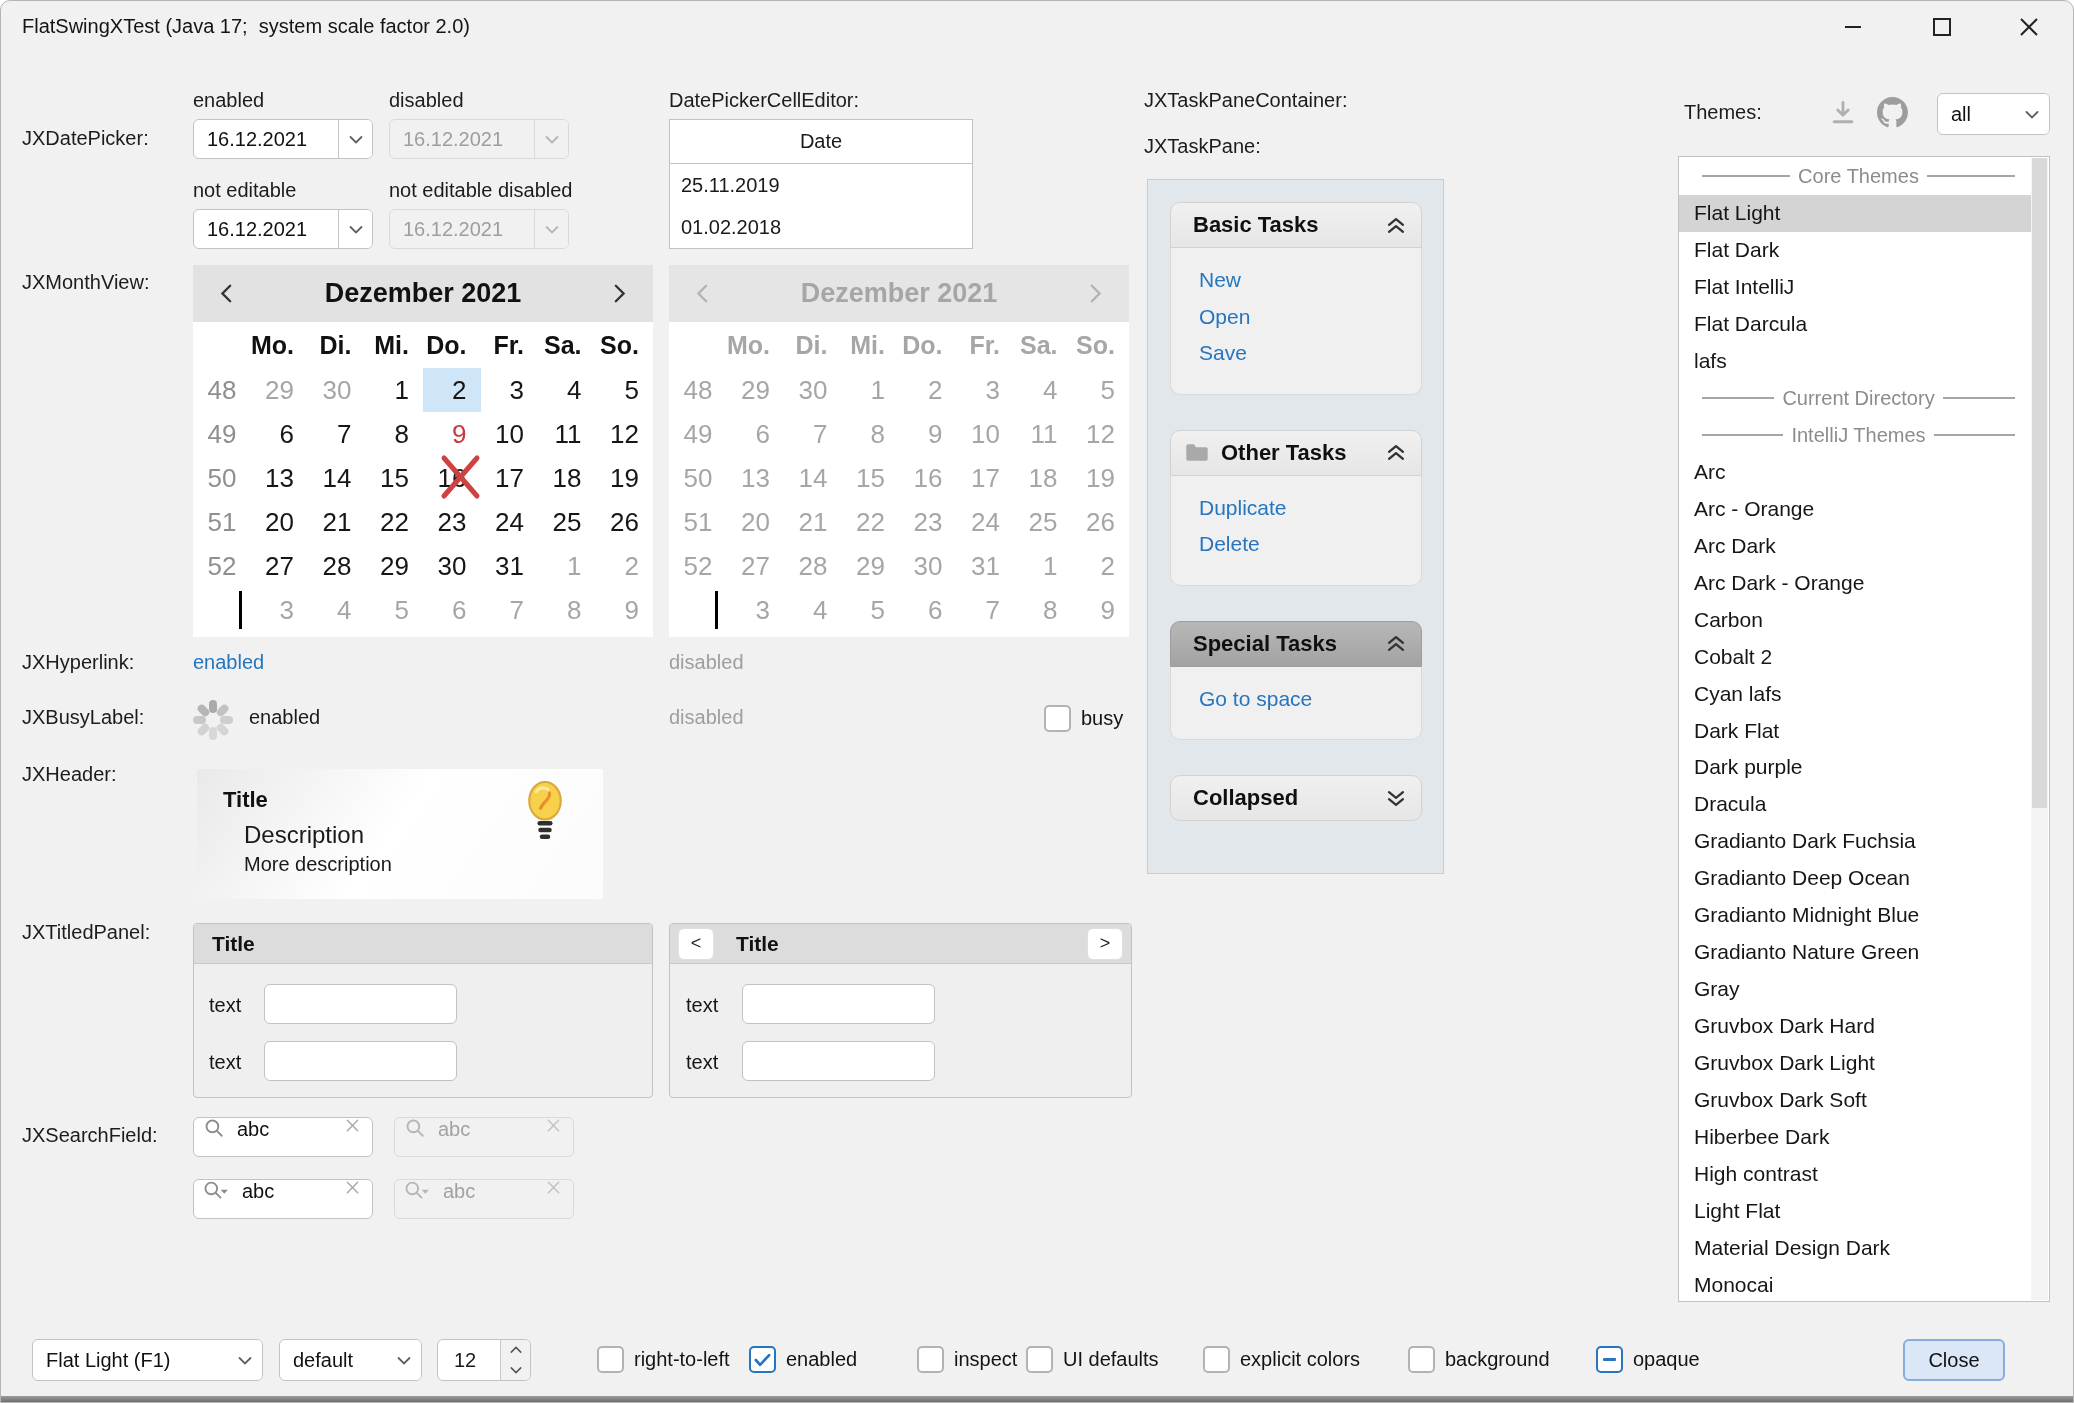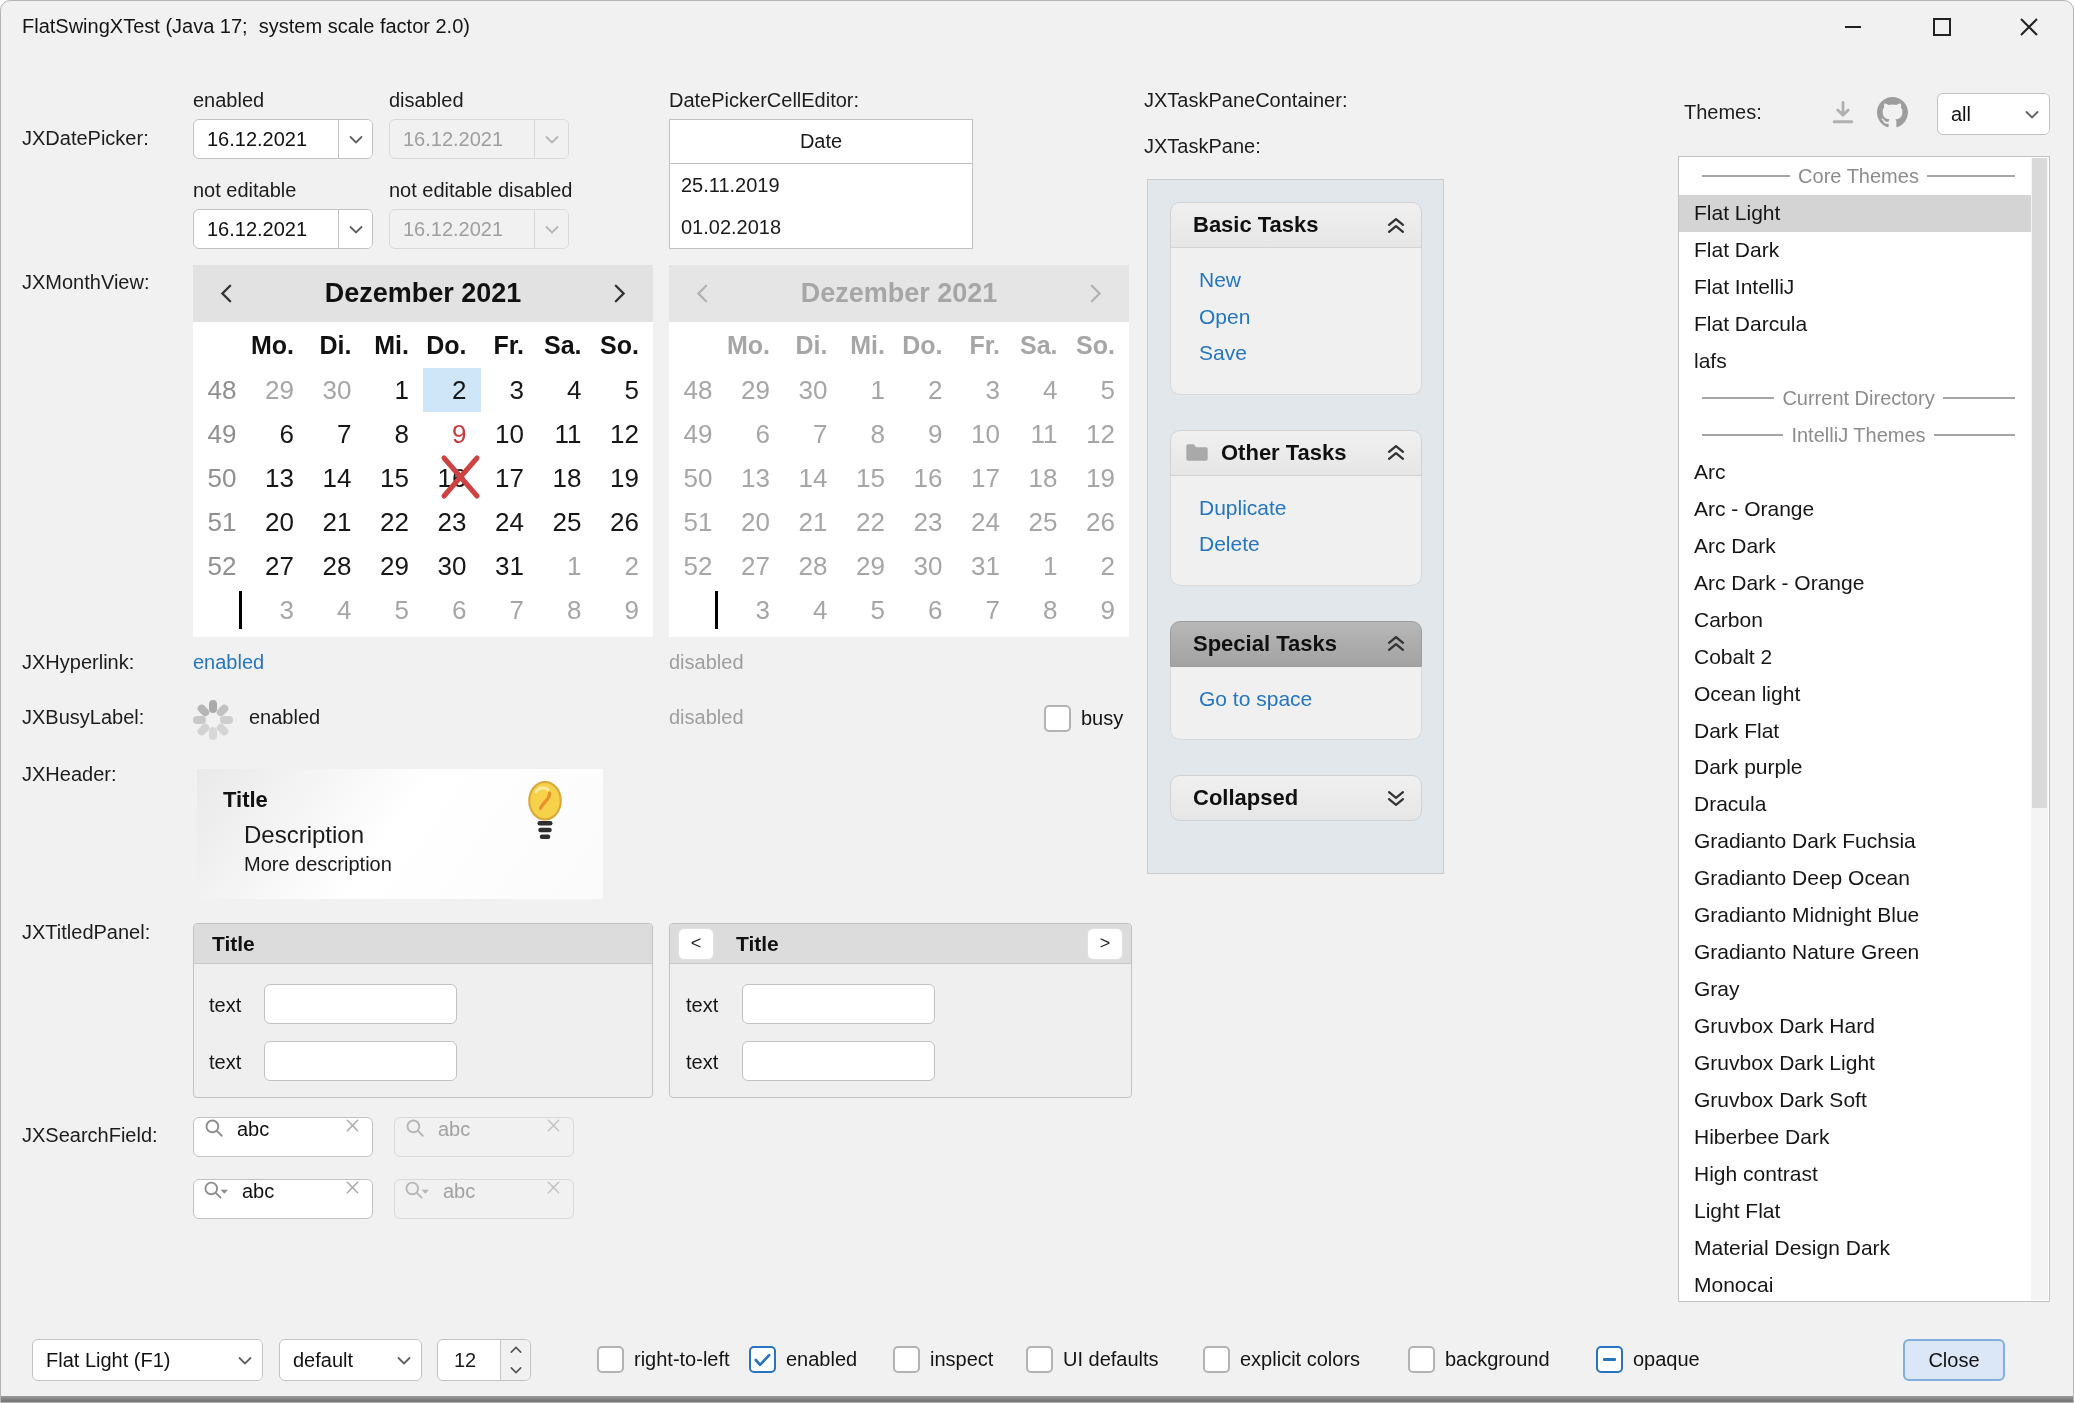--- a/index.html
+++ b/index.html
@@ -770,21 +770,21 @@
           <span class="sep-line"></span>
           <span class="sep-text">IntelliJ Themes</span>
           <span class="sep-line"></span>
         </div>
         <div class="trow item">Arc</div>
         <div class="trow item">Arc - Orange</div>
         <div class="trow item">Arc Dark</div>
         <div class="trow item">Arc Dark - Orange</div>
         <div class="trow item">Carbon</div>
         <div class="trow item">Cobalt 2</div>
-        <div class="trow item">Ocean light</div>
+        <div class="trow item">Cyan lafs</div>
         <div class="trow item">Dark Flat</div>
         <div class="trow item">Dark purple</div>
         <div class="trow item">Dracula</div>
         <div class="trow item">Gradianto Dark Fuchsia</div>
         <div class="trow item">Gradianto Deep Ocean</div>
         <div class="trow item">Gradianto Midnight Blue</div>
         <div class="trow item">Gradianto Nature Green</div>
         <div class="trow item">Gray</div>
         <div class="trow item">Gruvbox Dark Hard</div>
         <div class="trow item">Gruvbox Dark Light</div>
@@ -837,21 +837,21 @@
         <span class="cb-label">right-to-left</span>
       </label>
       <label class="cb" style="left: 748px; top: 1345px;">
         <span class="box checked">
           <svg width="17" height="14" viewBox="0 0 14 11">
             <path d="M1.5 5.5l3.5 4L12.5 1.5" fill="none" stroke="#2675bf" stroke-width="2.2" stroke-linecap="round" stroke-linejoin="round"></path>
           </svg>
         </span>
         <span class="cb-label">enabled</span>
       </label>
-      <label class="cb" style="left: 892px; top: 1345px;">
+      <label class="cb" style="left: 916px; top: 1345px;">
         <span class="box unchecked"></span>
         <span class="cb-label">inspect</span>
       </label>
       <label class="cb" style="left: 1025px; top: 1345px;">
         <span class="box unchecked"></span>
         <span class="cb-label">UI defaults</span>
       </label>
       <label class="cb" style="left: 1202px; top: 1345px;">
         <span class="box unchecked"></span>
         <span class="cb-label">explicit colors</span>

